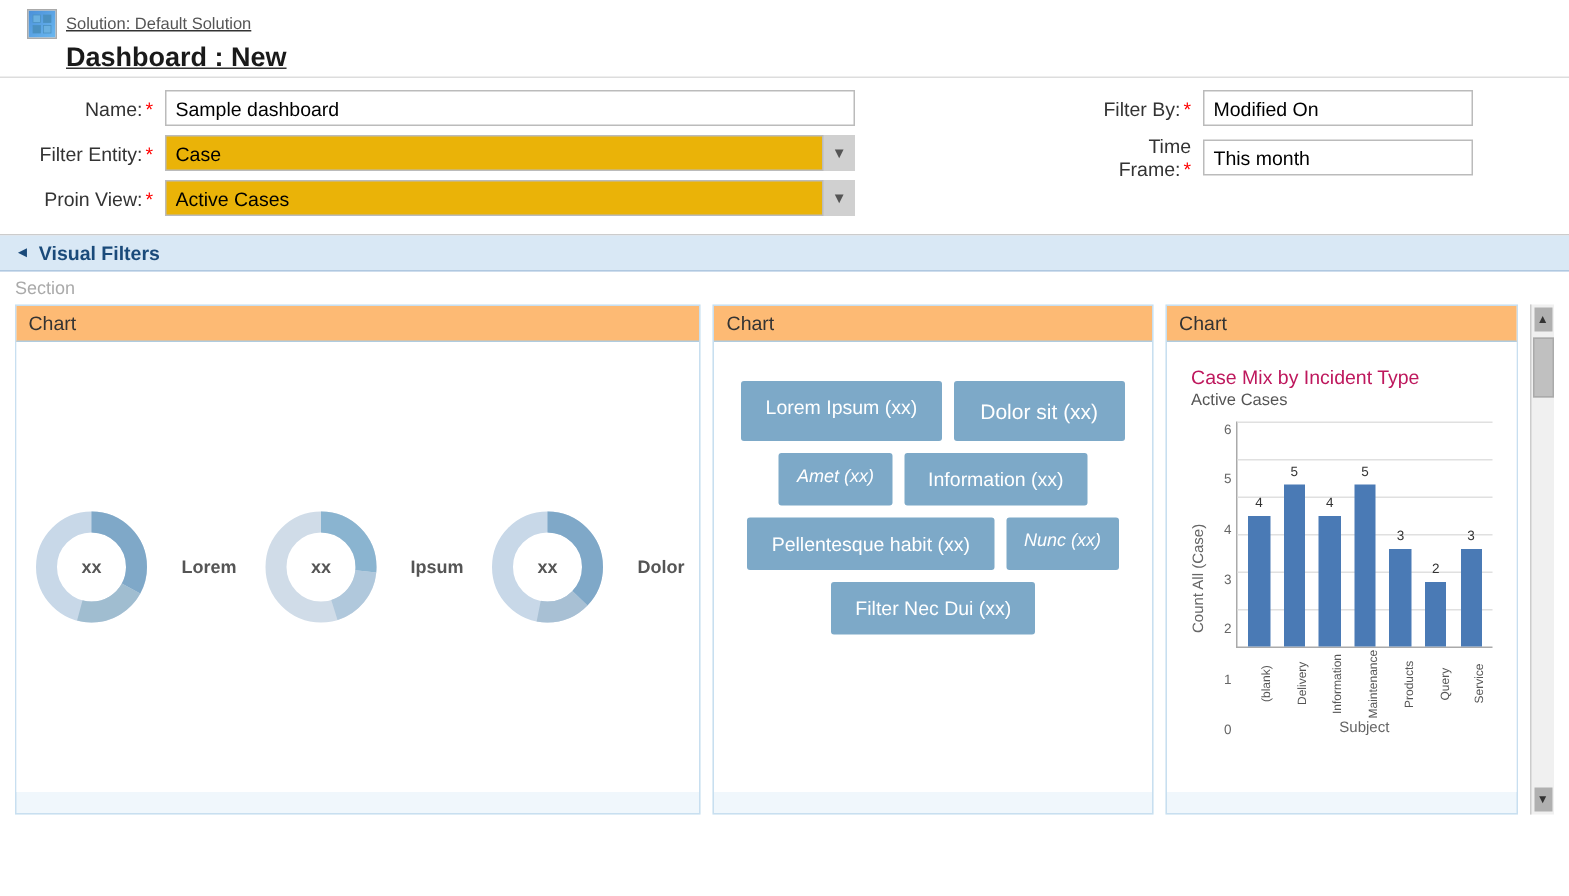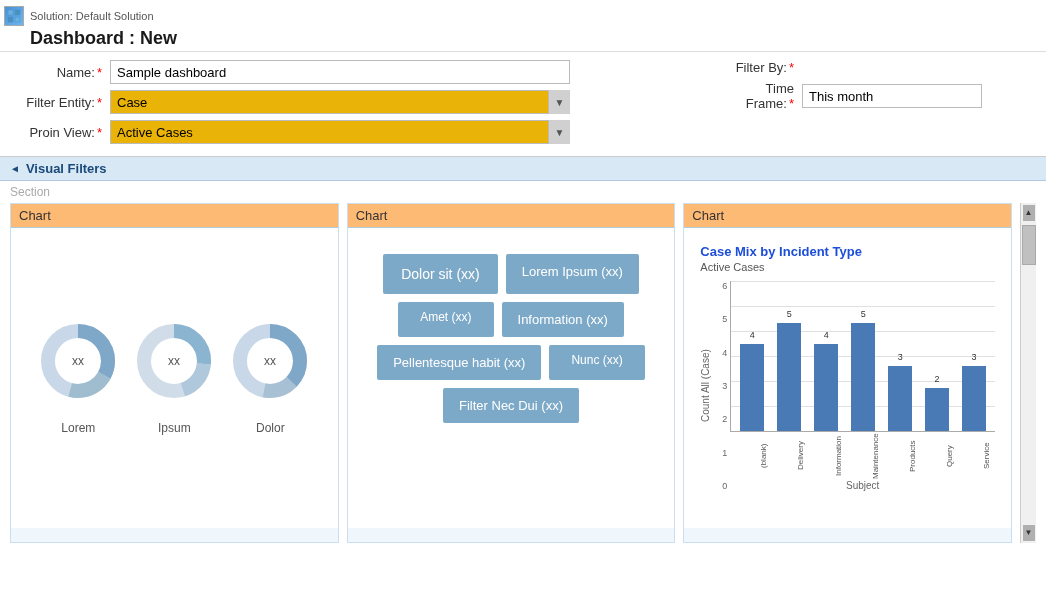--- a/index.html
+++ b/index.html
@@ -1,18 +1,18 @@
 <!DOCTYPE html>
 <html><head>
   <meta charset="utf-8">
   <style>
     * { box-sizing: border-box; margin: 0; padding: 0; }
     body { font-family: 'Segoe UI', Arial, sans-serif; font-size: 13px; background: #fff; color: #333; width: 1046px; min-height: 597px; overflow-x: hidden; }
     
-    .top-bar { padding: 6px 12px 2px 4px; border-bottom: 1px solid #ddd; }
+    .top-bar { padding: 6px 12px 2px 18px; border-bottom: 1px solid #ddd; text-decoration: underline; }
     .solution-label { font-size: 11px; color: #555; display: flex; align-items: center; gap: 6px; }
     .solution-icon { width: 20px; height: 20px; background: linear-gradient(135deg, #4a90d9, #6bb8f0); border: 1px solid #aaa; display: inline-flex; align-items: center; justify-content: center; font-size: 8px; color: #fff; flex-shrink: 0; }
     .dashboard-title { font-size: 18px; font-weight: bold; color: #1a1a1a; margin-top: 2px; padding-left: 26px; }
     
     .form-area { padding: 8px 12px; display: flex; gap: 20px; }
     .form-left { flex: 1; display: flex; flex-direction: column; gap: 6px; }
     .form-right { width: 320px; display: flex; flex-direction: column; gap: 6px; }
     
     .form-row { display: flex; align-items: center; gap: 8px; }
     .form-label { font-size: 13px; color: #333; width: 90px; text-align: right; flex-shrink: 0; }
@@ -33,34 +33,34 @@
     .section-label { color: #aaa; font-size: 12px; padding: 4px 10px; }
     
     .chart-panel { border: 1px solid #c8dff0; background: #f0f7fc; flex: 1; margin-right: 8px; min-height: 340px; }
     .chart-panel:last-child { margin-right: 0; }
     .chart-panel-header { background: #fdba74; padding: 4px 8px; font-size: 13px; color: #333; border-bottom: 1px solid #b0ccdf; }
     .chart-panel-body { padding: 10px; background: #fff; min-height: 300px; display: flex; align-items: center; justify-content: center; }
     
     
     .donut-container { display: flex; flex-direction: column; align-items: center; gap: 12px; width: 100%; }
     .donuts-row { display: flex; gap: 16px; justify-content: center; }
-    .donut-item { display: flex; flex-direction: column; align-items: center; gap: 20px; }
+    .donut-item { display: flex; flex-direction: row; align-items: center; gap: 20px; font-weight: bold; }
     .donut-label-text { font-size: 12px; color: #555; }
     .donut-svg { width: 80px; height: 80px; }
     
     
     .tag-cloud { display: flex; flex-direction: column; gap: 8px; width: 100%; padding: 10px; }
     .tag-row { display: flex; gap: 8px; justify-content: center; }
     .tag { background: #7da9c8; color: #fff; padding: 10px 16px; font-size: 13px; border-radius: 2px; white-space: nowrap; }
     .tag.large { font-size: 14px; padding: 12px 18px; }
-    .tag.small { font-size: 12px; padding: 8px 22px; }
+    .tag.small { font-size: 12px; padding: 8px 12px; font-style: italic; }
     
     
     .bar-chart-wrap { width: 100%; height: 280px; padding: 8px; }
-    .chart-title { font-size: 13px; font-weight: bold; color: #1d4ed8; margin-bottom: 2px; }
+    .chart-title { font-size: 13px; font-weight: normal; color: #be185d; margin-bottom: 2px; }
     .chart-subtitle { font-size: 11px; color: #555; margin-bottom: 8px; }
     .bar-chart-area { display: flex; width: 100%; height: 210px; }
     .y-axis-label { writing-mode: vertical-rl; transform: rotate(180deg); font-size: 10px; color: #666; text-align: center; width: 16px; flex-shrink: 0; }
     .bar-chart-inner { flex: 1; display: flex; flex-direction: column; }
     .bars-area { flex: 1; display: flex; align-items: flex-end; gap: 2px; position: relative; border-left: 1px solid #aaa; border-bottom: 1px solid #aaa; padding: 4px 4px 0 4px; }
     .bar-group { display: flex; flex-direction: column; align-items: center; flex: 1; height: 100%; justify-content: flex-end; }
     .bar { background: #4a7ab5; width: 70%; position: relative; }
     .x-axis-title { text-align: center; font-size: 10px; color: #666; margin-top: 2px; }
 
     .scrollbar-area { width: 16px; background: #f0f0f0; border-left: 1px solid #ccc; display: flex; flex-direction: column; }
@@ -118,20 +118,21 @@
       </div>
     </div>
   </div>
 
   <div class="form-right">
 
     <div class="form-row">
       <div class="form-label">
         <span>Filter By:</span><span class="required">*</span>
       </div>
+      <input class="form-input" value="Modified On" style="">
     </div>
 
     <div class="form-row">
       <div class="form-label">
         <span>Time Frame:</span><span class="required">*</span>
       </div>
       <input class="form-input" value="This month" style="">
     </div>
   </div>
 </div>
@@ -184,22 +185,22 @@
           </div>
         </div>
       </div>
     </div>
 
     <div class="chart-panel" style="flex:1; margin-right:8px;">
       <div class="chart-panel-header">Chart</div>
       <div class="chart-panel-body" style="align-items:flex-start; padding:16px 8px;">
         <div class="tag-cloud">
           <div class="tag-row">
+            <div class="tag">Lorem Ipsum (xx)</div>
             <div class="tag large">Dolor sit (xx)</div>
-            <div class="tag">Lorem Ipsum (xx)</div>
           </div>
           <div class="tag-row">
             <div class="tag small">Amet (xx)</div>
             <div class="tag">Information  (xx)</div>
           </div>
           <div class="tag-row">
             <div class="tag">Pellentesque habit  (xx)</div>
             <div class="tag small">Nunc (xx)</div>
           </div>
           <div class="tag-row">

